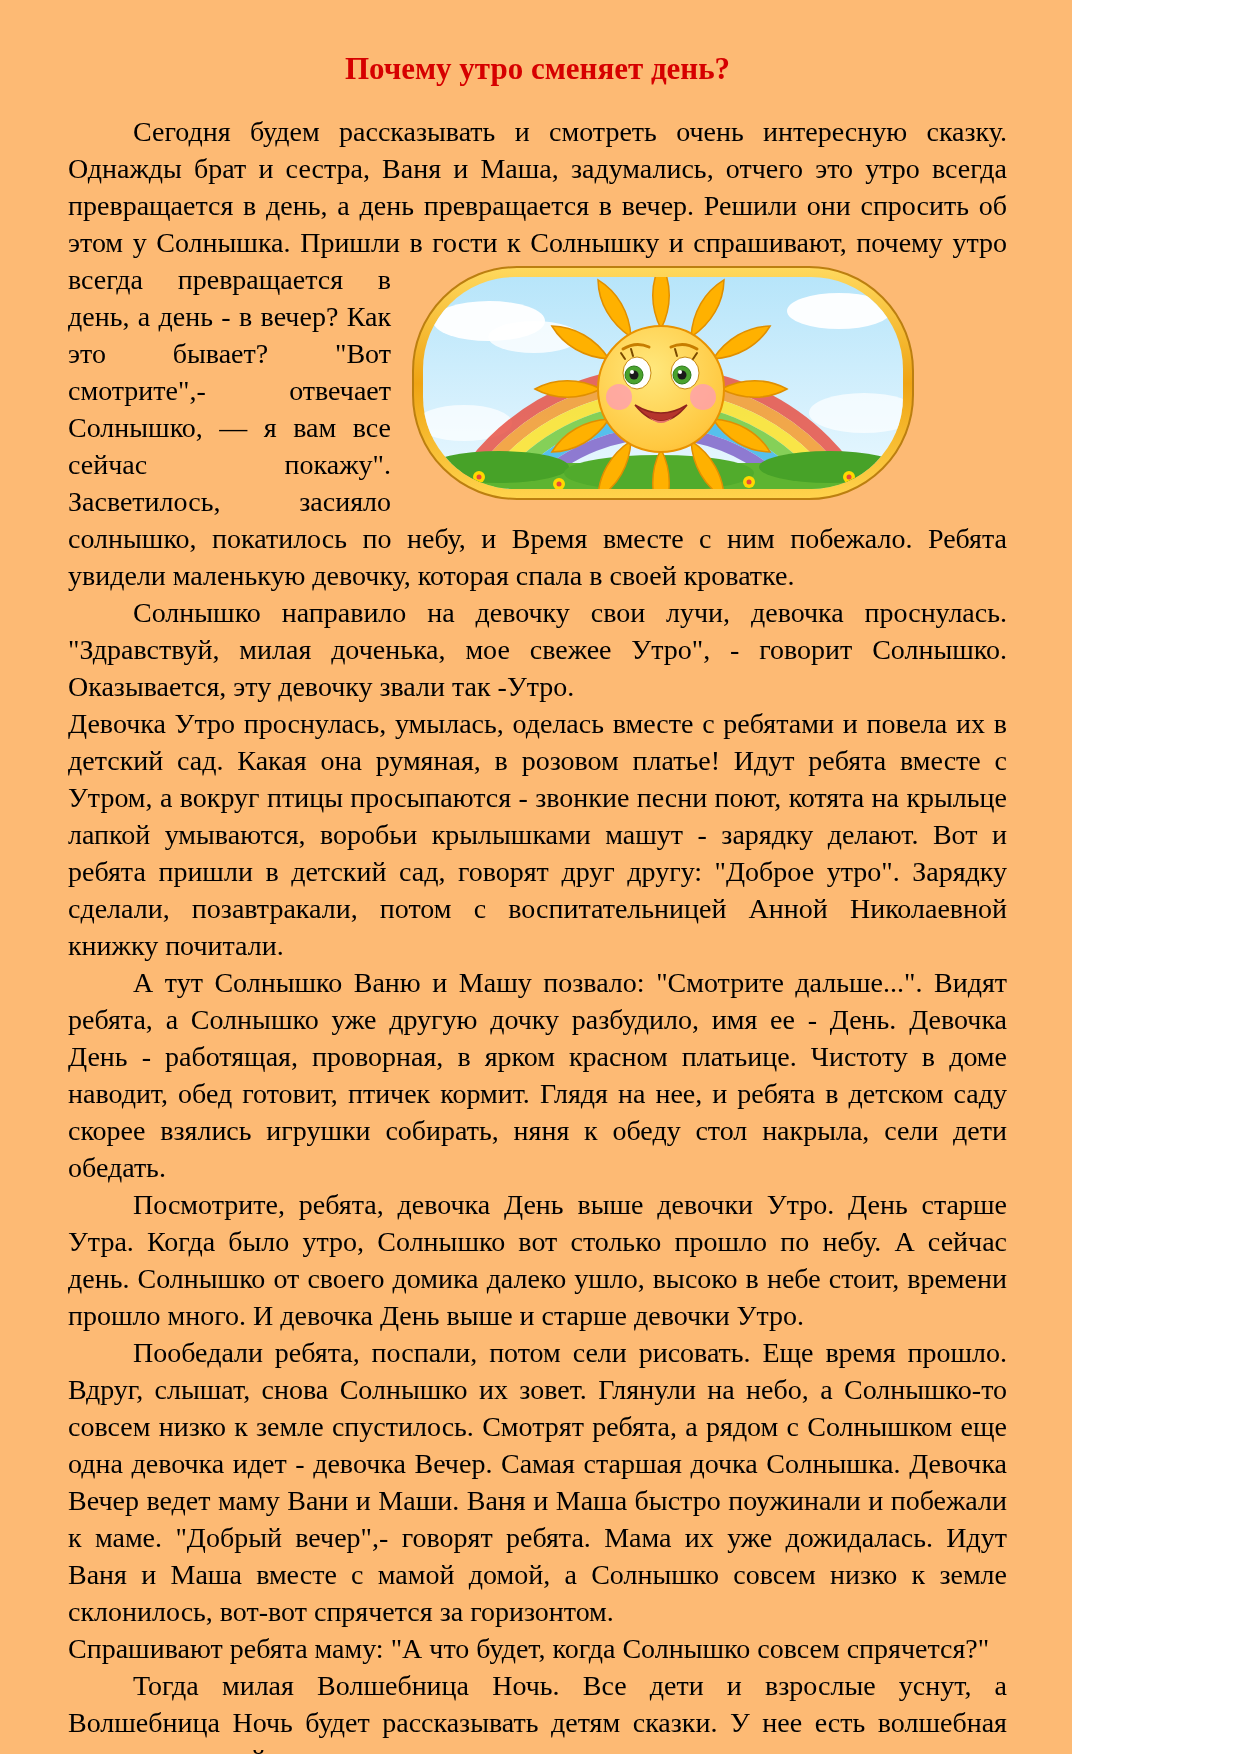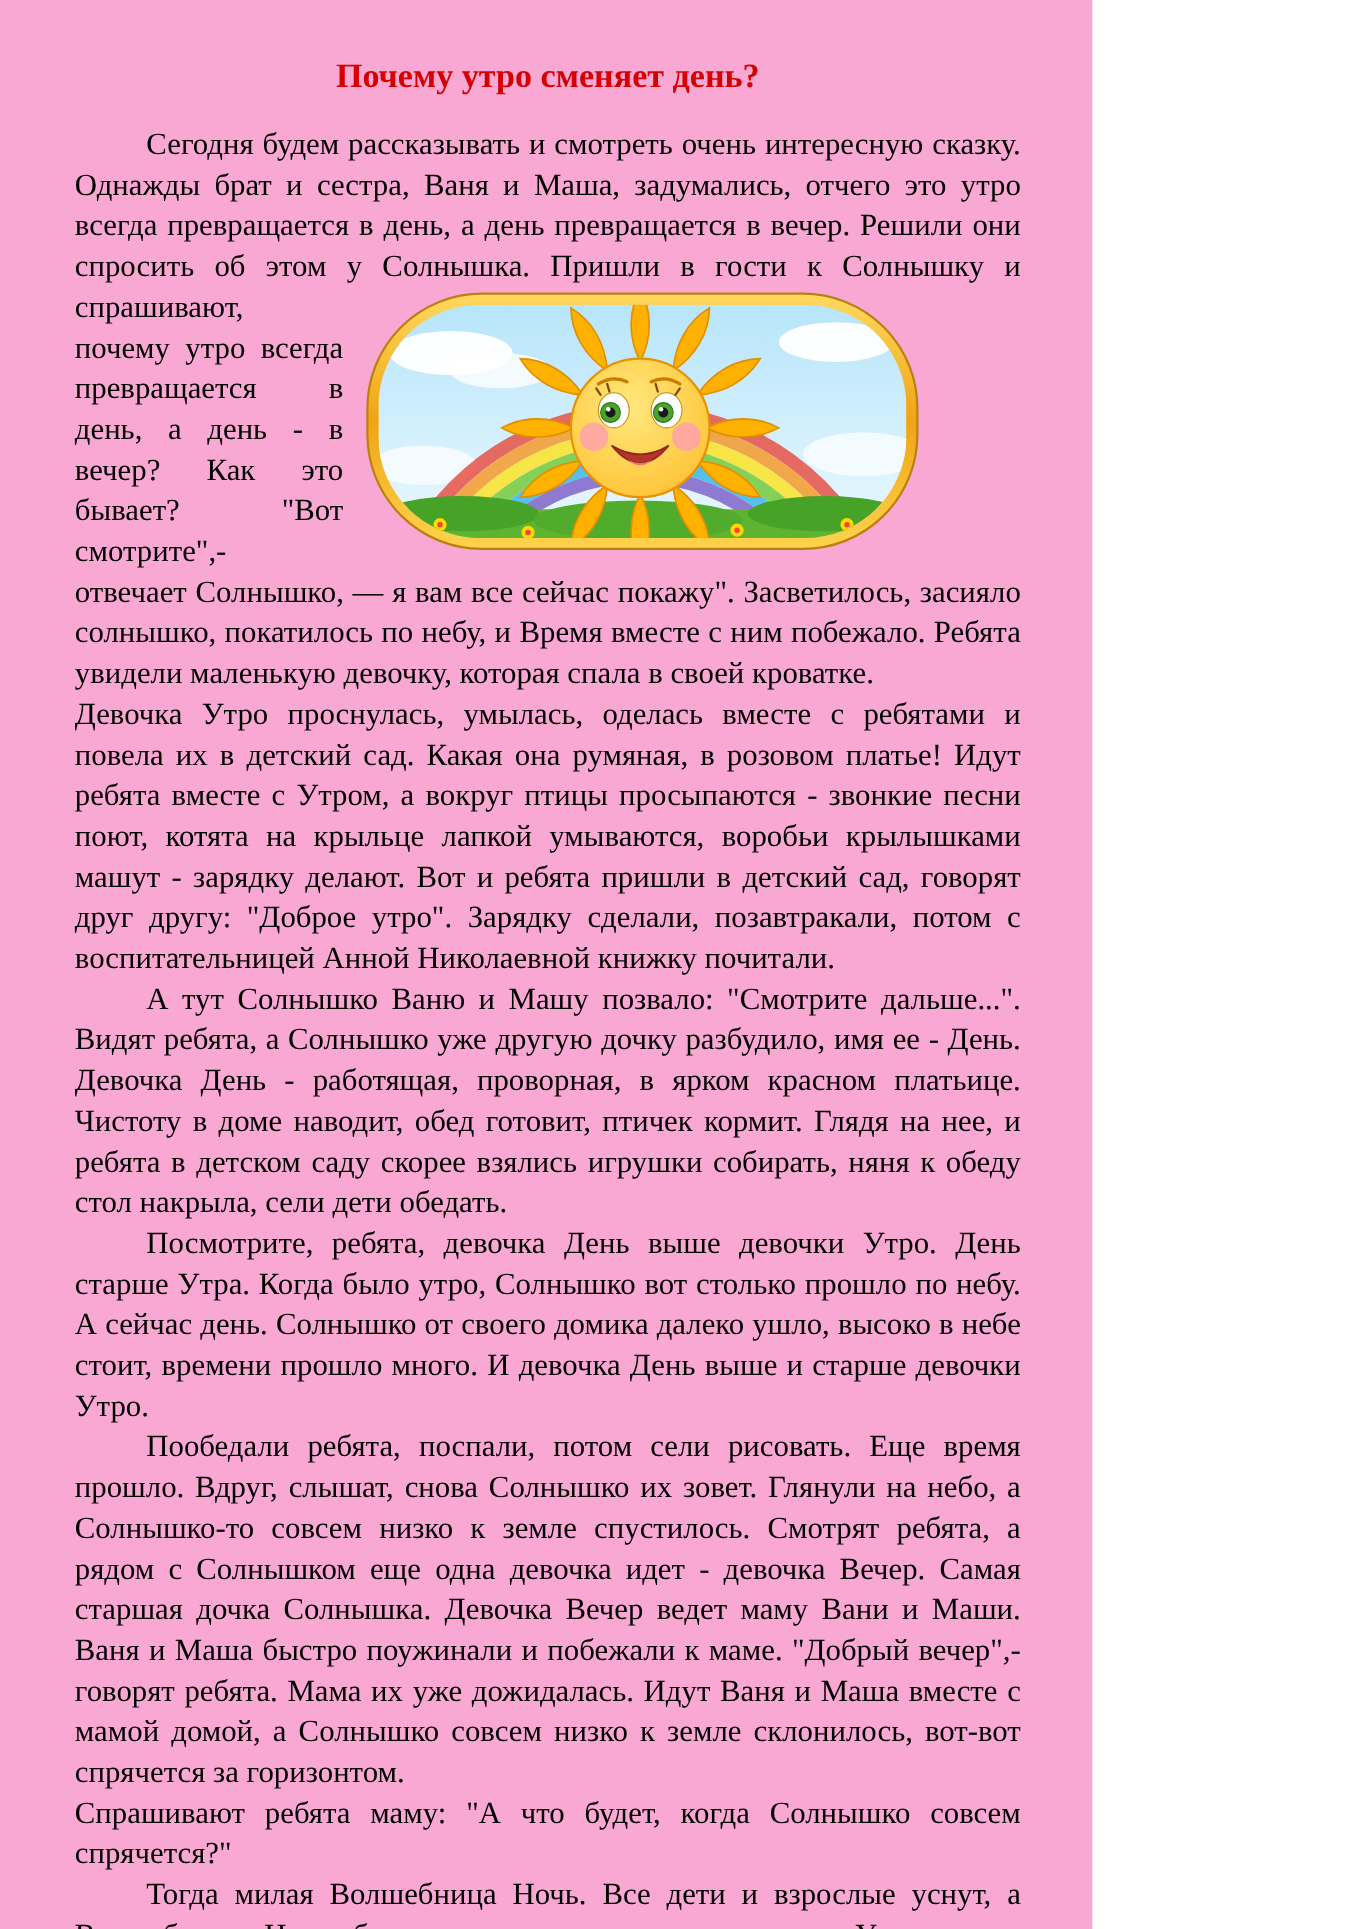--- a/index.html
+++ b/index.html
@@ -3,23 +3,23 @@
 <meta charset="utf-8">
 <style>
   html, body {
     margin: 0;
     padding: 0;
     background: #ffffff;
   }
   .page {
     position: relative;
     box-sizing: border-box;
-    width: 993px;
+    width: 1072px;
     height: 1754px;
-    background: #f9a8d4;
+    background: #fdba74;
     padding: 50px 65px 40px 68px;
     font-family: "Liberation Serif", "DejaVu Serif", serif;
     font-size: 28px;
     line-height: 37px;
     color: #000000;
     overflow: hidden;
   }
   .title {
     margin: 0 0 25px 0;
     text-align: center;
@@ -161,20 +161,23 @@
           <g>
             <path d="M-26,16 Q0,48 26,16 Q0,32 -26,16 Z" fill="#b5342c" stroke="#8e241e" stroke-width="1.5"></path>
             <path d="M-12,28 Q0,36 12,28 Q0,40 -12,28 Z" fill="#e8746a"></path>
           </g>
         </g>
       </g>
     </svg>
       </span><span>Солнышку и спрашивают, почему утро всегда превращается в день, а день - в вечер? Как это бывает? "Вот смотрите",- отвечает Солнышко, — я вам все сейчас покажу". Засветилось, засияло солнышко, покатилось по небу, и Время вместе с ним побежало. Ребята увидели маленькую девочку, которая спала в своей кроватке.</span>
   </p>
 
+  <p class="para indent">
+    <span>Солнышко направило на девочку свои лучи, девочка проснулась. "Здравствуй, милая доченька, мое свежее Утро", - говорит Солнышко. Оказывается, эту девочку звали так -Утро.</span>
+  </p>
 
   <p class="para">
     <span>Девочка Утро проснулась, умылась, оделась вместе с ребятами и повела их в детский сад. Какая она румяная, в розовом платье! Идут ребята вместе с Утром, а вокруг птицы просыпаются - звонкие песни поют, котята на крыльце лапкой умываются, воробьи крылышками машут - зарядку делают. Вот и ребята пришли в детский сад, говорят друг другу: "Доброе утро". Зарядку сделали, позавтракали, потом с воспитательницей Анной Николаевной книжку почитали.</span>
   </p>
 
   <p class="para indent">
     <span>А тут Солнышко Ваню и Машу позвало: "Смотрите дальше...". Видят ребята, а Солнышко уже другую дочку разбудило, имя ее - День. Девочка День - работящая, проворная, в ярком красном платьице. Чистоту в доме наводит, обед готовит, птичек кормит. Глядя на нее, и ребята в детском саду скорее взялись игрушки собирать, няня к обеду стол накрыла, сели дети обедать.</span>
   </p>
 
   <p class="para indent">

